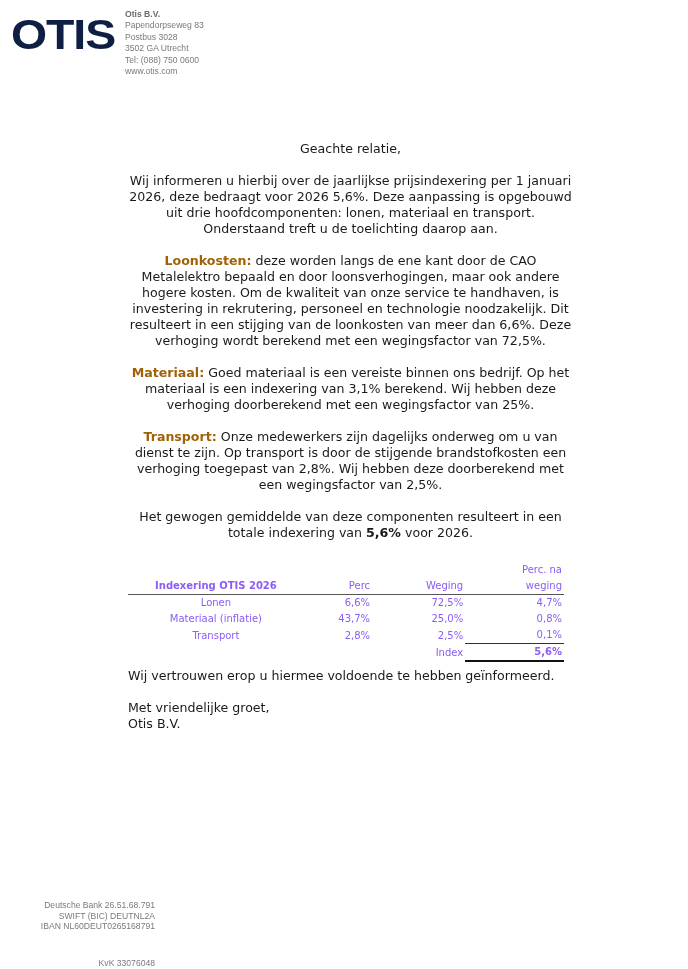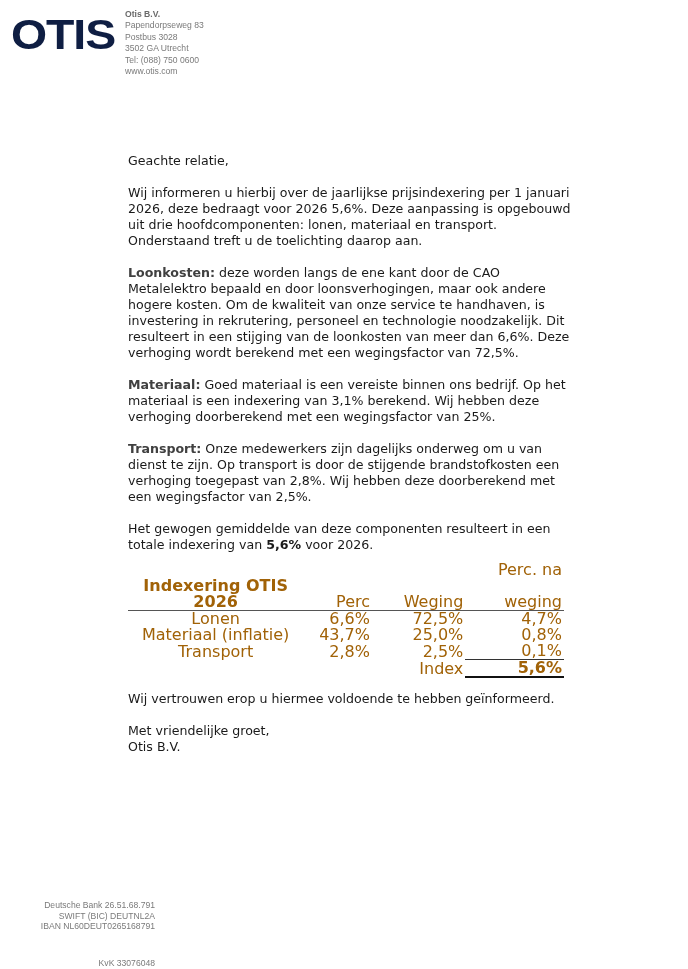--- a/index.html
+++ b/index.html
@@ -1,34 +1,34 @@
 <!DOCTYPE html>
 <html><head>
 <meta charset="utf-8">
 <style>
   html, body { margin: 0; padding: 0; background: #ffffff; }
   body { width: 688px; height: 969px; position: relative; overflow: hidden; font-family: "DejaVu Sans", sans-serif; color: #1a1a1a; }
   .logo { position: absolute; left: 11px; top: 10px; font-family: "Liberation Sans", sans-serif; font-weight: 900; font-size: 43px; letter-spacing: -1px; color: #0f1e43; transform: scaleX(1.08); transform-origin: left; line-height: 48px; }
   .addr { position: absolute; left: 125px; top: 9px; font-family: "Liberation Sans", sans-serif; font-size: 8.6px; line-height: 11.4px; color: #7a7a7a; }
   .addr .company { font-weight: bold; color: #6a6a6a; }
   .body { position: absolute; left: 128px; top: 137px; width: 445px; font-size: 12.6px; line-height: 16px; color: #1a1a1a; }
-  .body p { margin: 16px 0 16px 0; }
-  .body .lbl { font-weight: bold; color: #404040; }
+  .body p { margin: 4px 0 16px 0; text-align: center; }
+  .body .lbl { font-weight: bold; color: #a16207; }
   .body b.val { font-weight: bold; }
-  table.idx { position: absolute; left: 128px; top: 562px; width: 436px; border-collapse: collapse; font-size: 16px; line-height: 16px; color: #a16207; }
+  table.idx { position: absolute; left: 128px; top: 562px; width: 436px; border-collapse: collapse; font-size: 10px; line-height: 16px; color: #8b5cf6; }
   table.idx td { padding: 0 2px; vertical-align: bottom; }
   table.idx td.c1 { width: 178px; text-align: center; }
   table.idx td.c2 { width: 66px; text-align: right; }
   table.idx td.c3 { width: 92px; text-align: right; }
   table.idx td.c4 { width: 98px; text-align: right; }
   table.idx tr.head td { border-bottom: 1px solid #555; }
   table.idx tr.head td.c1 { font-weight: bold; }
   table.idx tr.last td.c4 { border-bottom: 1px solid #333; }
   table.idx tr.total td.c4 { border-bottom: 2px solid #111; font-weight: bold; }
-  .closing { position: absolute; left: 128px; top: 691px; width: 445px; font-size: 12.6px; line-height: 16px; }
+  .closing { position: absolute; left: 128px; top: 668px; width: 445px; font-size: 12.6px; line-height: 16px; }
   .closing p { margin: 0 0 16px 0; }
   .footer { position: absolute; right: 533px; top: 900px; text-align: right; font-family: "Liberation Sans", sans-serif; font-size: 8.6px; line-height: 10.6px; color: #7a7a7a; white-space: nowrap; }
   .footer .kvk { margin-top: 26px; }
 </style>
 </head>
 <body>
 
 <div class="logo">OTIS</div>
 
 <div class="addr">

